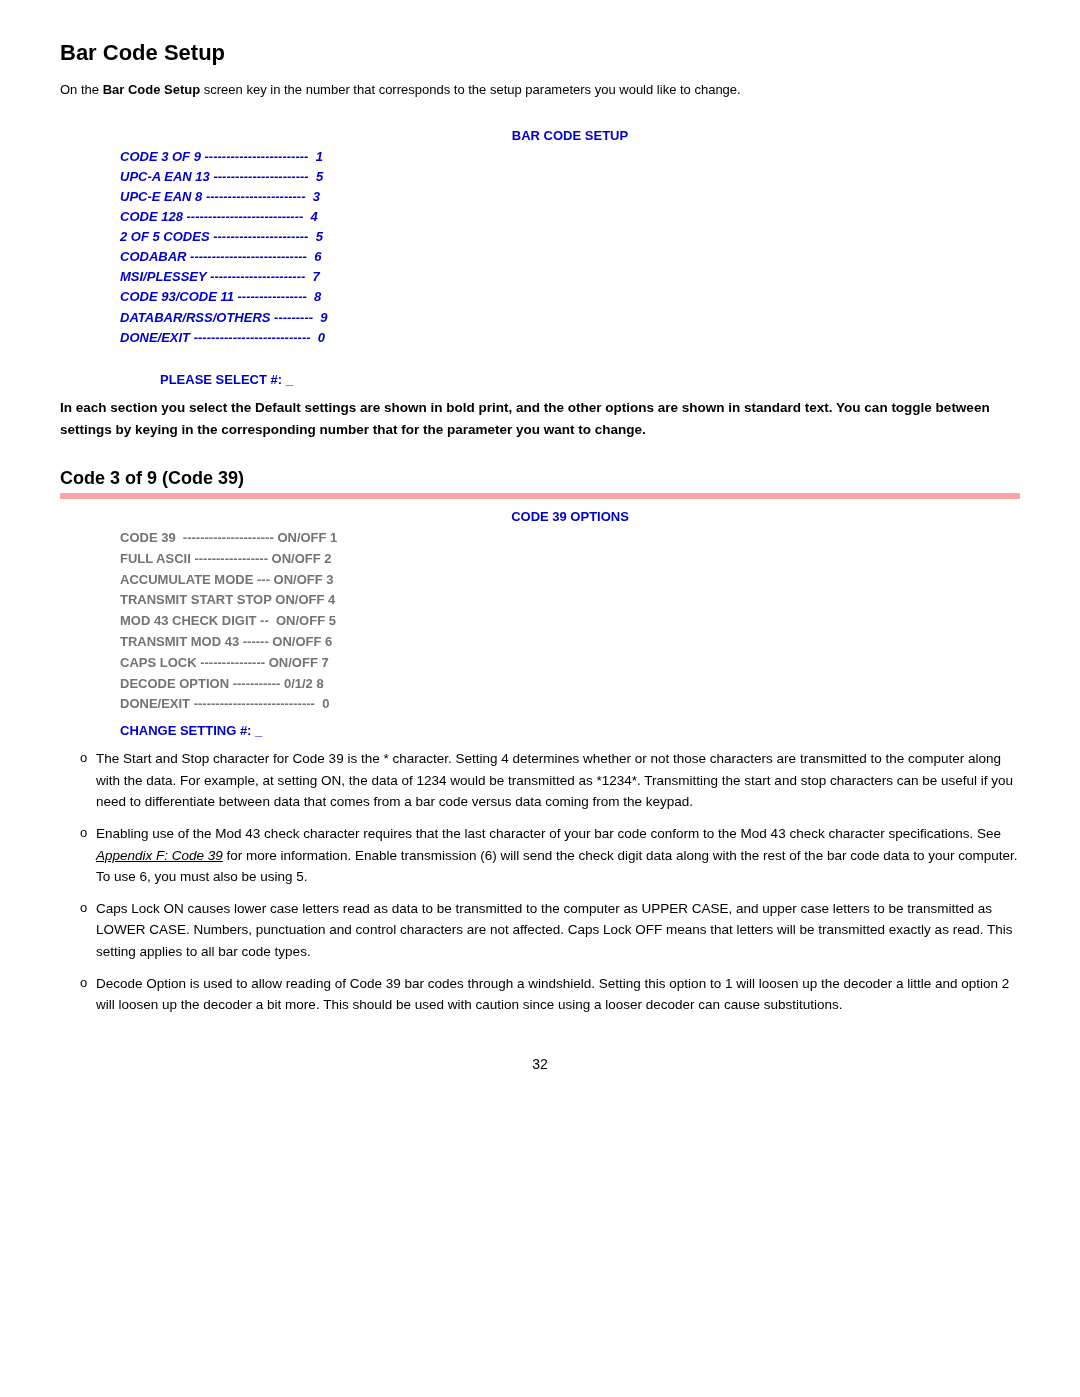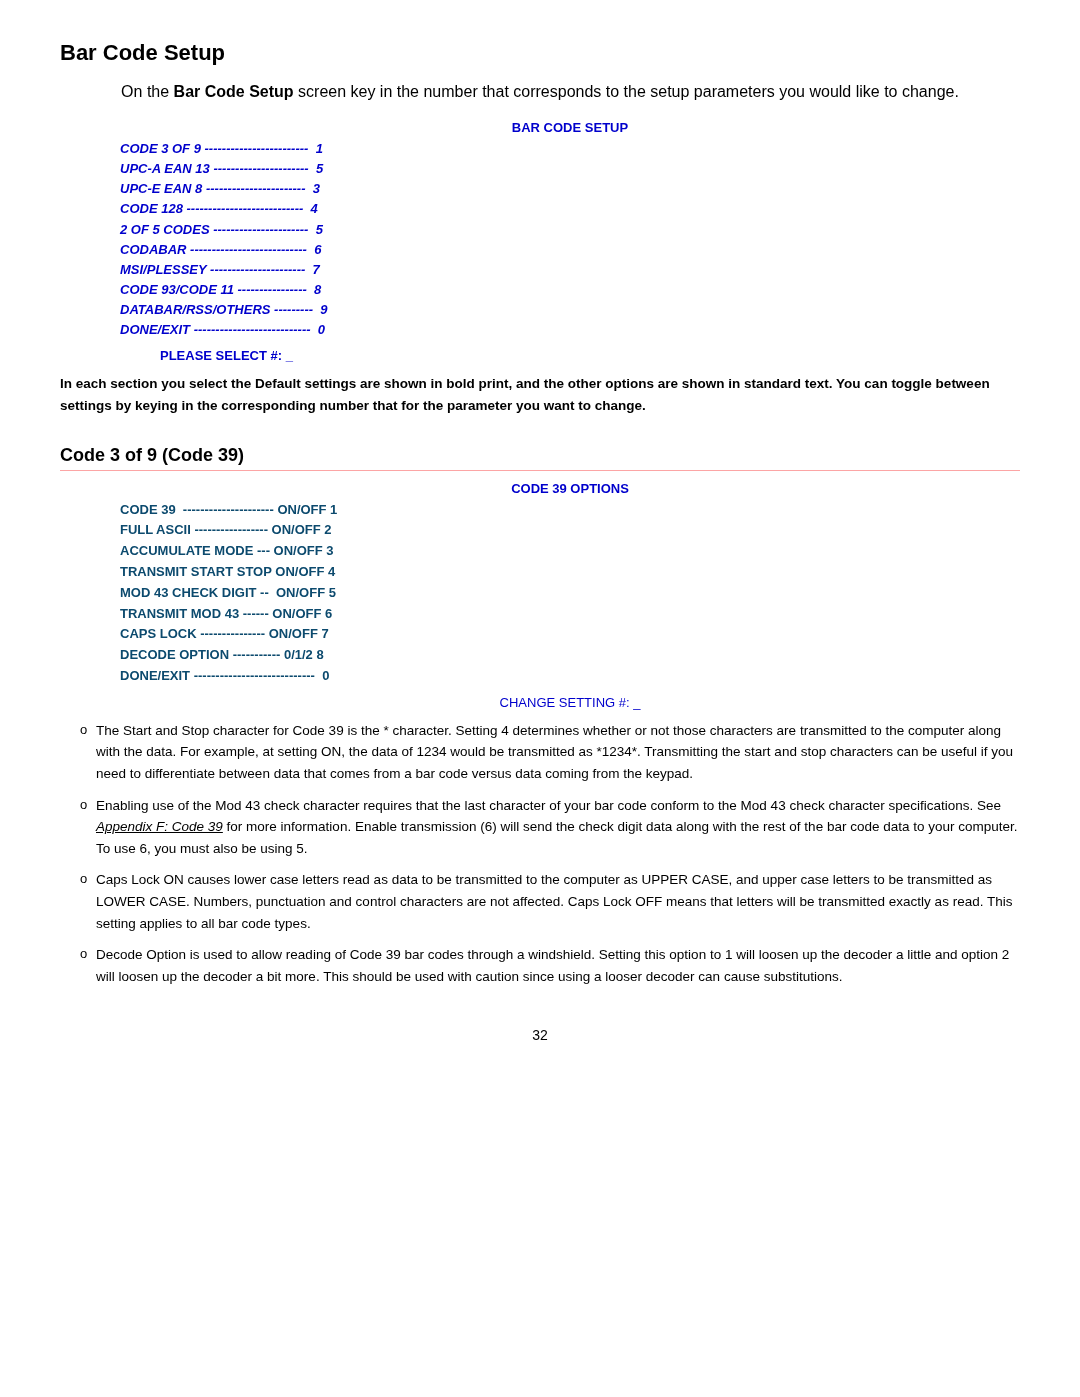--- a/index.html
+++ b/index.html
@@ -17,28 +17,27 @@
       font-weight: bold;
       margin-bottom: 14px;
       color: #000;
     }
     h2.section-title {
       font-size: 18px;
       font-weight: bold;
       margin-top: 28px;
       margin-bottom: 10px;
       color: #000;
-      border-bottom: 1px solid #fca5a5;
+      border-bottom: 6px solid #fca5a5;
       padding-bottom: 4px;
     }
     .intro-text {
-      font-size: 16px;
-      margin-bottom: 16px;
+      font-size: 13px;
+      margin-bottom: 28px;
       line-height: 1.5;
-      text-align: center;
     }
     .menu-box {
       margin-left: 60px;
       margin-bottom: 10px;
     }
     .menu-title {
       font-size: 13px;
       font-weight: bold;
       color: #0000cc;
       text-align: center;
@@ -49,30 +48,29 @@
       color: #0000cc;
       font-weight: bold;
       line-height: 1.55;
       white-space: pre;
       font-style: italic;
     }
     .please-select {
       font-size: 13px;
       font-weight: bold;
       color: #0000cc;
-      margin-top: 8px;
+      margin-top: 24px;
       padding-left: 40px;
     }
     .change-setting {
       font-size: 13px;
-      font-weight: normal;
+      font-weight: bold;
       color: #0000cc;
       margin-top: 8px;
       margin-bottom: 10px;
-      text-align: center;
     }
     .section-body {
       font-size: 13.5px;
       line-height: 1.6;
       margin-bottom: 10px;
       font-weight: bold;
     }
     .bullet-list {
       list-style: none;
       padding-left: 20px;
@@ -87,21 +85,21 @@
     .bullet-list li::before {
       content: "o";
       position: absolute;
       left: 0;
       top: 0;
       font-size: 13px;
     }
     .underline-italic { text-decoration: underline; font-style: italic; }
     .code39-menu-item {
       font-size: 13px;
-      color: #0c4a6e;
+      color: #737373;
       font-weight: bold;
       line-height: 1.6;
       white-space: pre;
     }
     .page-number {
       text-align: center;
       margin-top: 40px;
       font-size: 14px;
     }
   </style>

